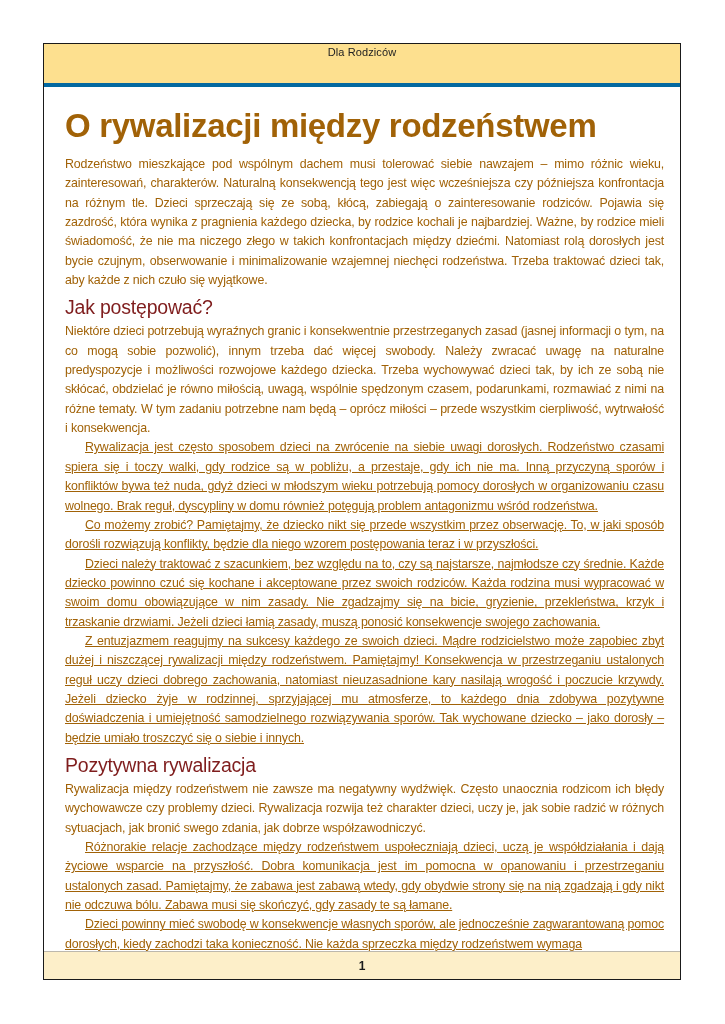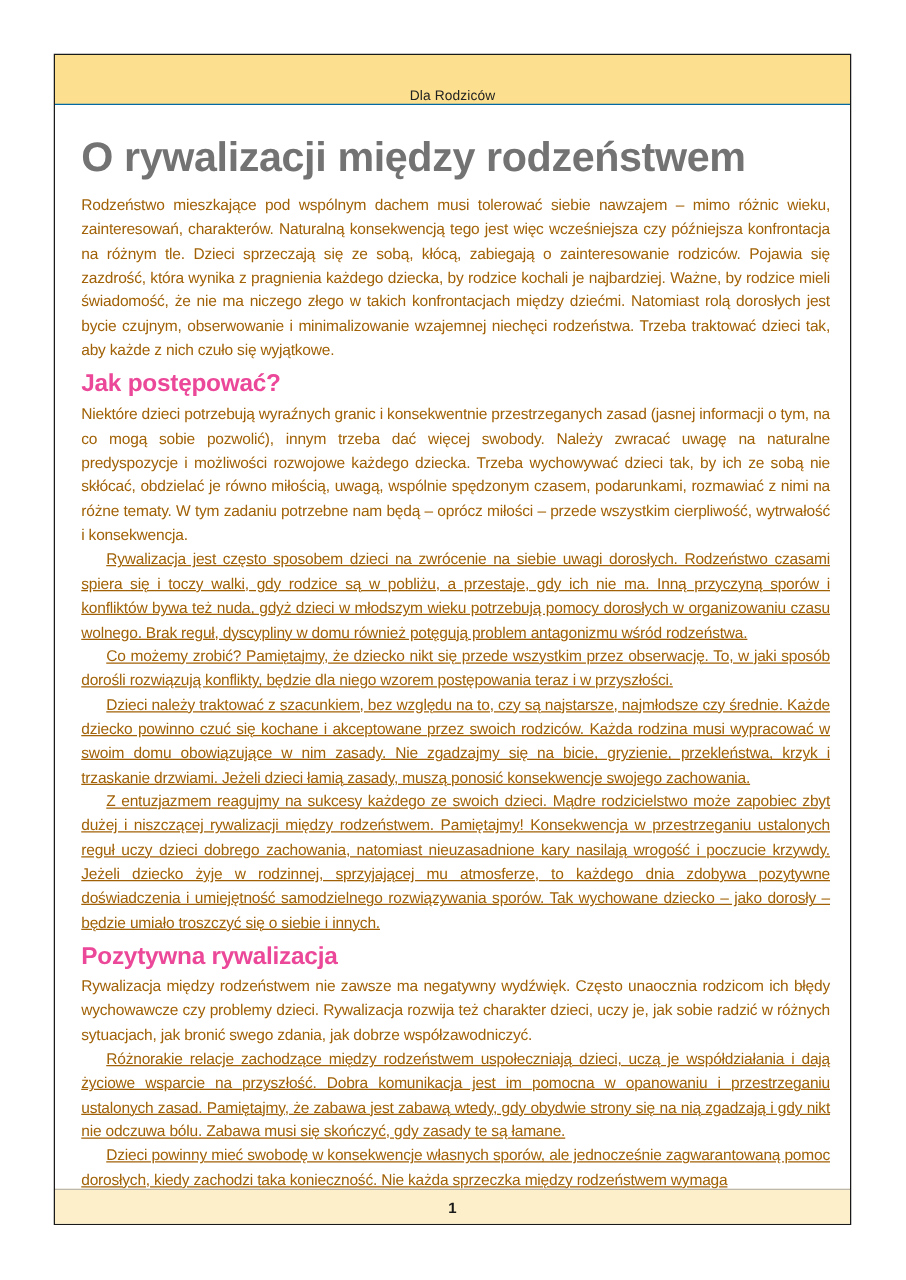--- a/index.html
+++ b/index.html
@@ -25,42 +25,42 @@
       box-sizing: content-box;
       background: #ffffff;
     }
     .header-band {
       position: absolute;
       left: 0;
       top: 0;
       right: 0;
       height: 39px;
       background: #fde08f;
-      border-bottom: 1px solid #0369a1;
+      border-bottom: 4px solid #0369a1;
       display: flex;
-      align-items: flex-end;
+      align-items: flex-start;
       justify-content: center;
     }
     .header-label {
       font-size: 11px;
       color: #222;
       letter-spacing: 0.1px;
       margin-top: 2px;
     }
     .content {
       position: absolute;
       left: 21px;
       right: 16px;
       top: 58px;
     }
     .title {
       margin: 0;
       font-size: 33px;
       font-weight: bold;
-      color: #737373;
+      color: #a16207;
       line-height: 48px;
       letter-spacing: -0.3px;
     }
     .body-text {
       font-size: 12.4px;
       line-height: 19.35px;
       text-align: justify;
       margin: 0;
       color: #a16207;
       letter-spacing: -0.15px;
@@ -68,22 +68,22 @@
     .intro {
       margin-top: 5px;
     }
     .indent {
       text-indent: 20px;
       text-decoration: underline;
     }
     .section-heading {
       margin: 3px 0 0 0;
       font-size: 19.5px;
-      font-weight: bold;
-      color: #ec4899;
+      font-weight: normal;
+      color: #7f1d1d;
       line-height: 29px;
       letter-spacing: -0.2px;
     }
     .footer-band {
       position: absolute;
       left: 0;
       right: 0;
       bottom: 0;
       height: 27px;
       background: #fdefc9;

